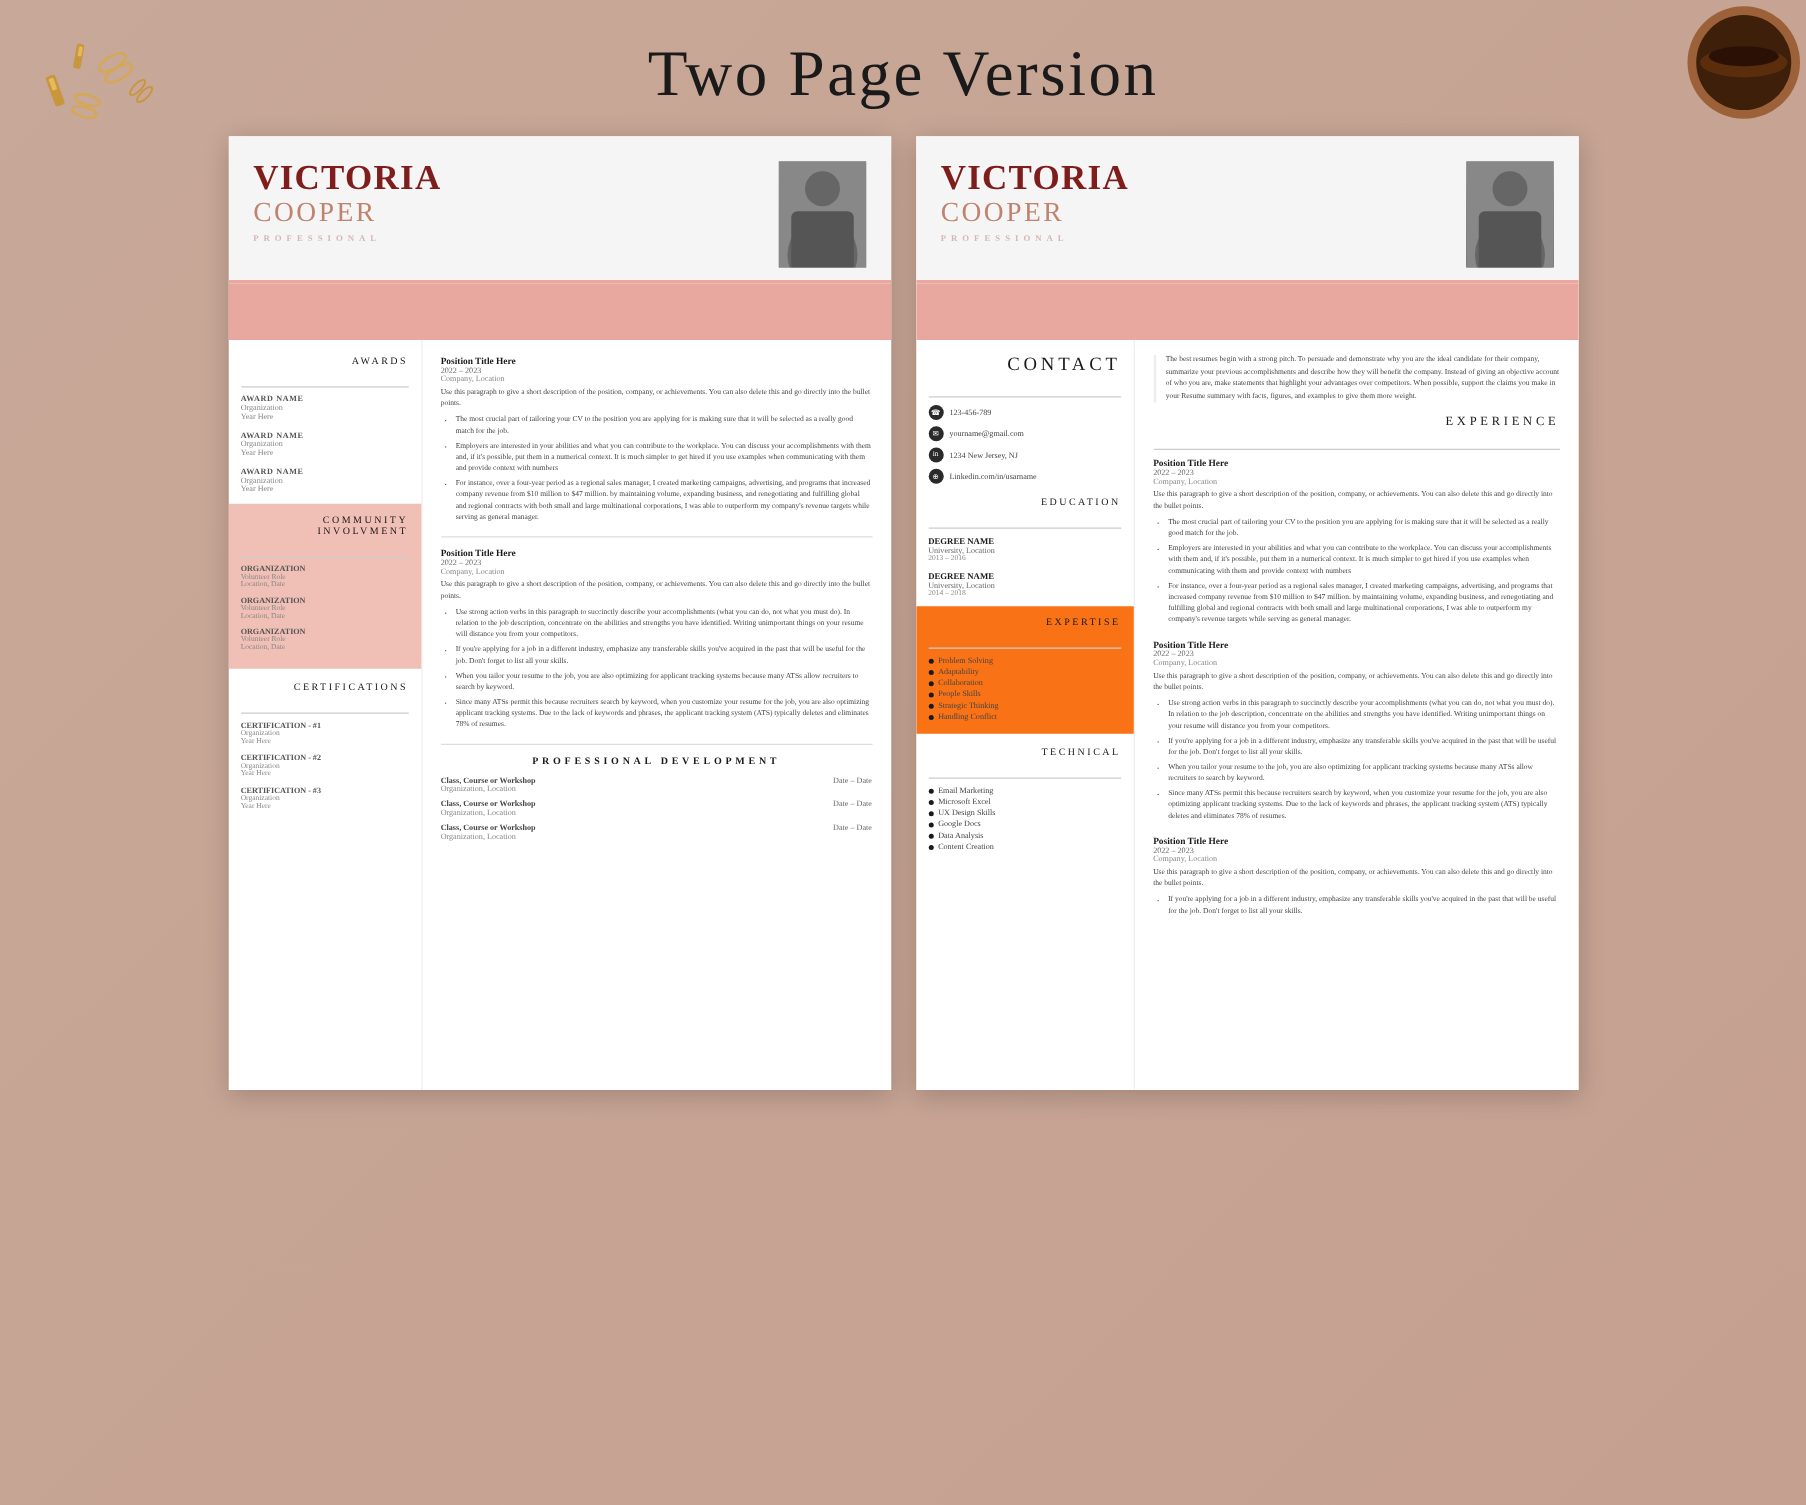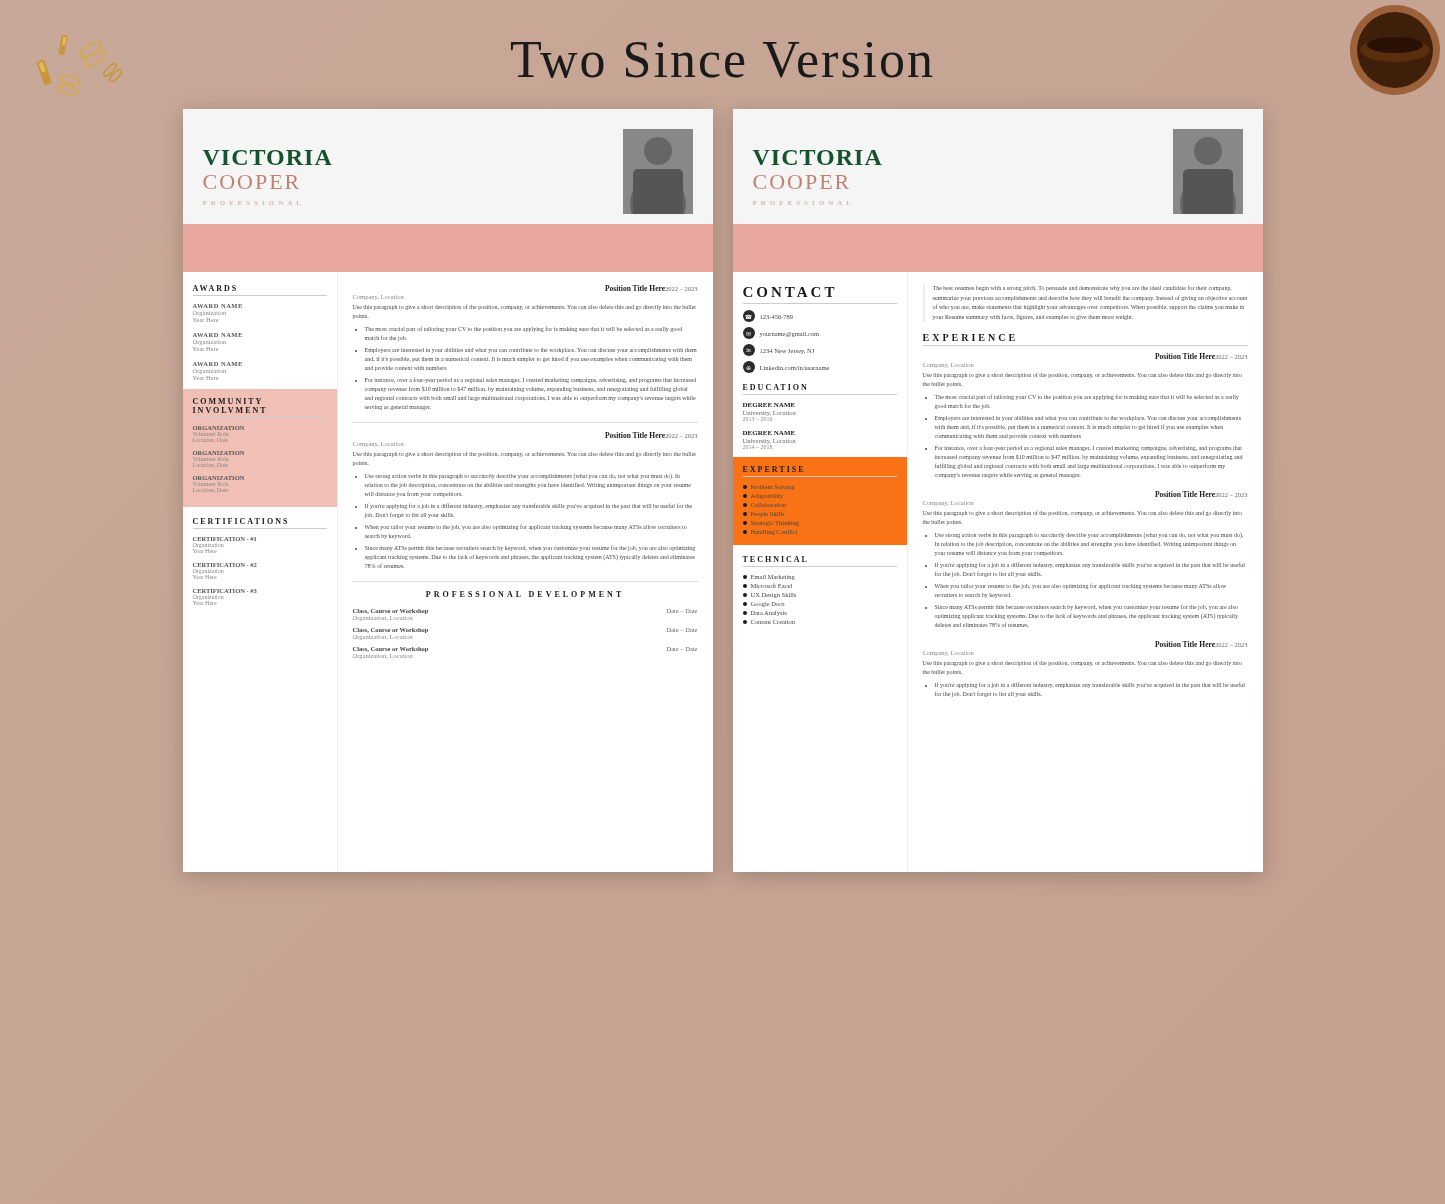--- a/index.html
+++ b/index.html
@@ -60,26 +60,25 @@
       border-bottom: 3px solid #e8a8a0;
     }
 
     .header-name-block {
       display: flex;
       justify-content: space-between;
       align-items: flex-start;
     }
 
     .name-section .first-name {
-      font-size: 24px;
+      font-size: 28px;
       font-weight: 700;
-      color: #14532d;
+      color: #7f1d1d;
       letter-spacing: 1px;
       line-height: 1;
-      margin-top: 16px;
     }
 
     .name-section .last-name {
       font-size: 22px;
       font-weight: 400;
       color: #c0836e;
       letter-spacing: 2px;
       line-height: 1.2;
     }
 
@@ -128,28 +127,29 @@
     }
 
     .right-col {
       flex: 1;
       padding: 12px 15px;
     }
 
     
     .section-title {
       font-size: 8px;
-      font-weight: 700;
+      font-weight: 400;
       letter-spacing: 2px;
       color: #1a1a1a;
       text-transform: uppercase;
       border-bottom: 1px solid #ccc;
-      padding-bottom: 2px;
+      padding-bottom: 16px;
       margin-bottom: 6px;
       margin-top: 10px;
+      text-align: right;
     }
 
     .section-title:first-child {
       margin-top: 0;
     }
 
     
     .award-item {
       margin-bottom: 8px;
     }
@@ -203,20 +203,21 @@
 
     
     .exp-item {
       margin-bottom: 10px;
     }
 
     .exp-header {
       display: flex;
       justify-content: flex-end;
       align-items: baseline;
+      flex-direction: column;
     }
 
     .exp-title {
       font-size: 7.5px;
       font-weight: 700;
       color: #1a1a1a;
     }
 
     .exp-date {
       font-size: 6.5px;
@@ -420,21 +421,21 @@
 
 <div class="deco-top-right">
   <svg width="150" height="150" viewBox="0 0 150 150">
     <circle cx="100" cy="50" r="45" fill="#8B4513" opacity="0.7"></circle>
     <circle cx="100" cy="50" r="38" fill="#3d1f0a"></circle>
     <ellipse cx="100" cy="50" rx="35" ry="12" fill="#5a2d0c"></ellipse>
     <ellipse cx="100" cy="45" rx="28" ry="8" fill="#2a1005"></ellipse>
   </svg>
 </div>
 
-<h1 class="page-title">Two Since Version</h1>
+<h1 class="page-title">Two Page Version</h1>
 
 <div class="resumes-container">
 
   <div class="resume-page">
 
     <div class="resume-header">
       <div class="header-name-block">
         <div class="name-section">
           <div class="first-name">VICTORIA</div>
           <div class="last-name">COOPER</div>

